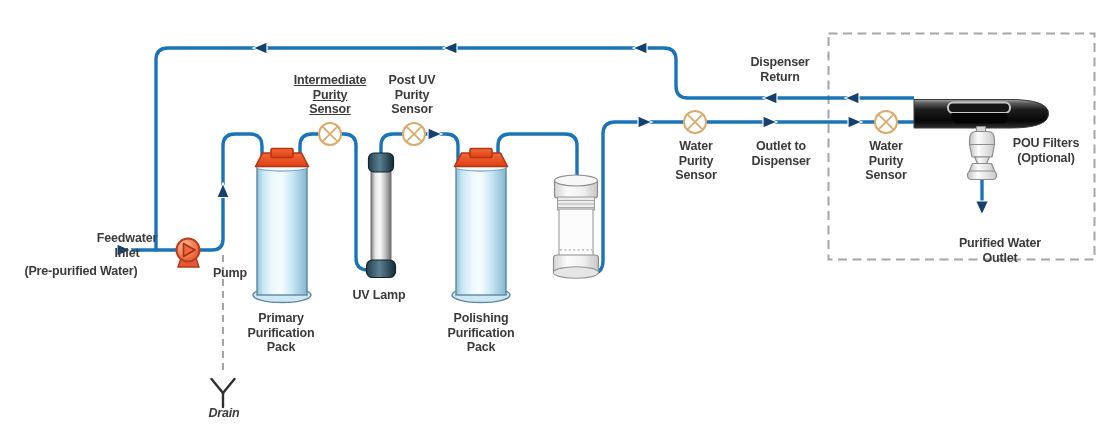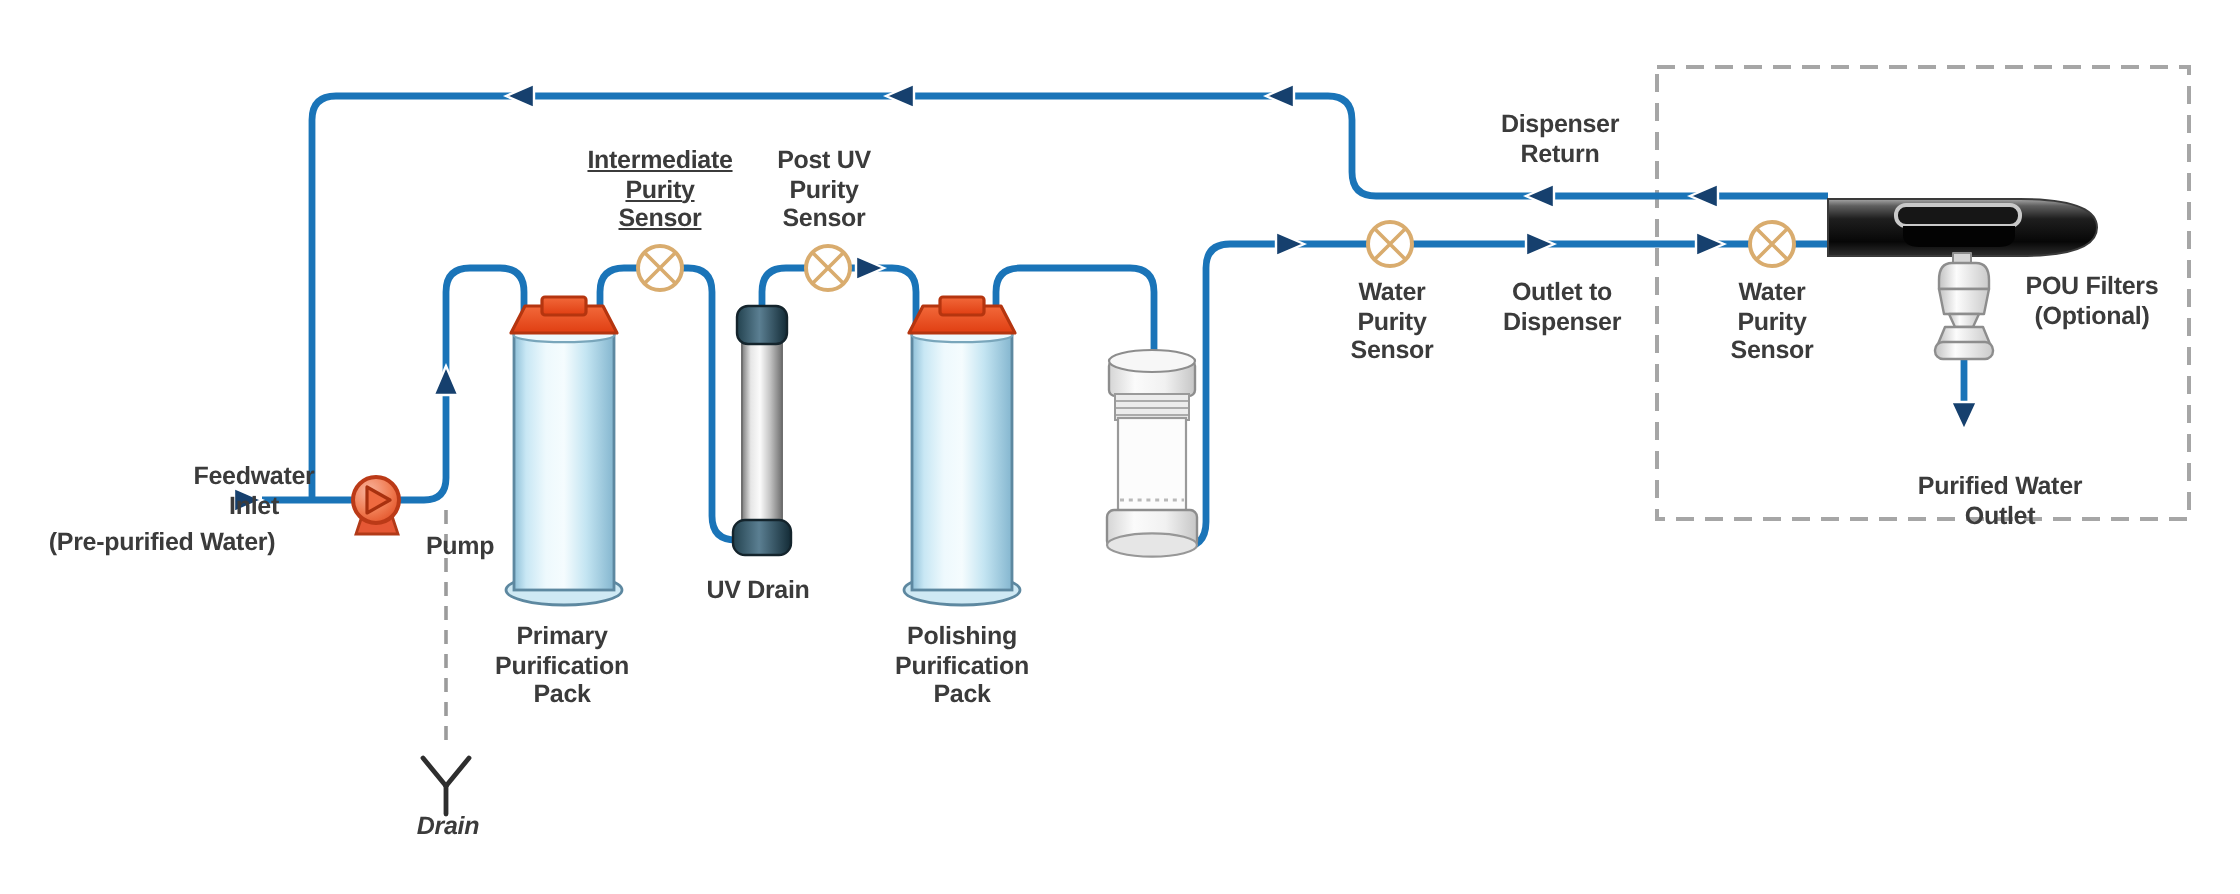--- a/index.html
+++ b/index.html
@@ -175,21 +175,21 @@
 </svg>
 
 <div class="lbl" style="left:79px;top:231px;margin-left:48px;">Feedwater
 Inlet</div>
 <div class="lbl" style="left:81px;top:264px;">(Pre-purified Water)</div>
 <div class="lbl" style="left:190px;top:266px;margin-left:40px;">Pump</div>
 <div class="lbl" style="left:224px;top:406px;font-style:italic;">Drain</div>
 <div class="lbl" style="left:281px;top:311px;">Primary
 Purification
 Pack</div>
-<div class="lbl" style="left:379px;top:288px;">UV Drain</div>
+<div class="lbl" style="left:379px;top:288px;">UV Lamp</div>
 <div class="lbl" style="left:330px;top:73px;text-decoration:underline;">Intermediate
 Purity
 Sensor</div>
 <div class="lbl" style="left:412px;top:73px;">Post UV
 Purity
 Sensor</div>
 <div class="lbl" style="left:481px;top:311px;">Polishing
 Purification
 Pack</div>
 <div class="lbl" style="left:696px;top:139px;">Water

